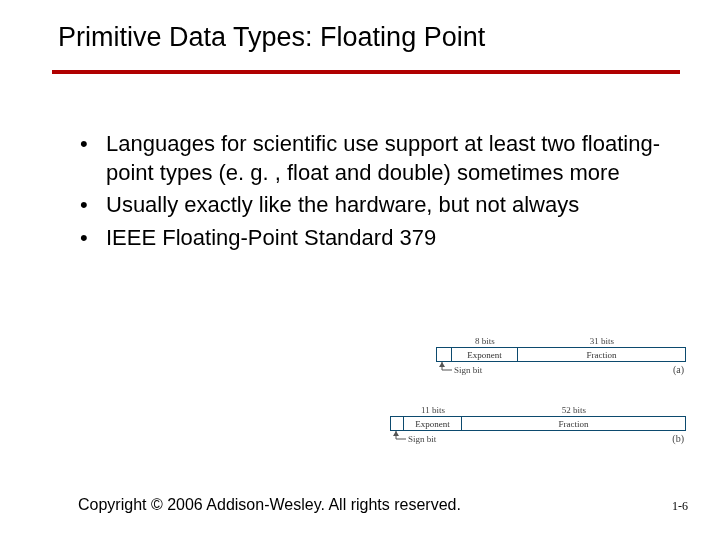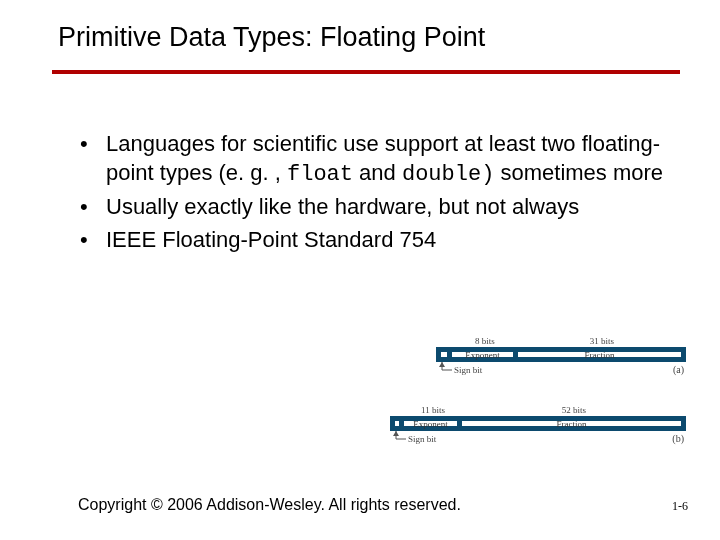--- a/index.html
+++ b/index.html
@@ -57,21 +57,21 @@
   }
   ul.bullets > li::before {
     content: "•";
     position: absolute;
     left: 2px;
     top: 0;
     font-size: 22px;
     color: #000;
   }
   .mono {
-    font-family: Liberation Mono, monospace;
+    font-family: Liberation Sans, sans-serif;
   }
   .footer-left {
     position: absolute;
     left: 70px;
     bottom: 26px;
     font-size: 16px;
     color: #000;
     font-family: Arial, sans-serif;
   }
   .footer-right {
@@ -109,21 +109,21 @@
   }
   .bits-label {
     text-align: center;
     font-size: 9px;
     color: #444;
   }
   .box-row {
     display: flex;
   }
   .cell {
-    border: 5px solid #0c4a6e;
+    border: 1px solid #0c4a6e;
     height: 15px;
     box-sizing: border-box;
     display: flex;
     align-items: center;
     justify-content: center;
     font-size: 9px;
     background: #fff;
   }
   .cell + .cell {
     border-left: none;
@@ -154,21 +154,21 @@
 
   <div class="body">
     <ul class="bullets">
       <li>
         <span>Languages for scientific use support at least two floating-point types (e. g. , </span><span class="mono">float</span><span> and </span><span class="mono">double)</span><span> sometimes more</span>
       </li>
       <li>
         <span>Usually exactly like the hardware, but not always</span>
       </li>
       <li>
-        <span>IEEE Floating-Point Standard 754</span>
+        <span>IEEE Floating-Point Standard 379</span>
       </li>
     </ul>
   </div>
 
   <div class="fp-figure">
 
     <div class="fp-small">
       <div class="bits-row">
         <div class="bits-label" style="width:16px;"></div>
         <div class="bits-label" style="width:66px;">8 bits</div>

